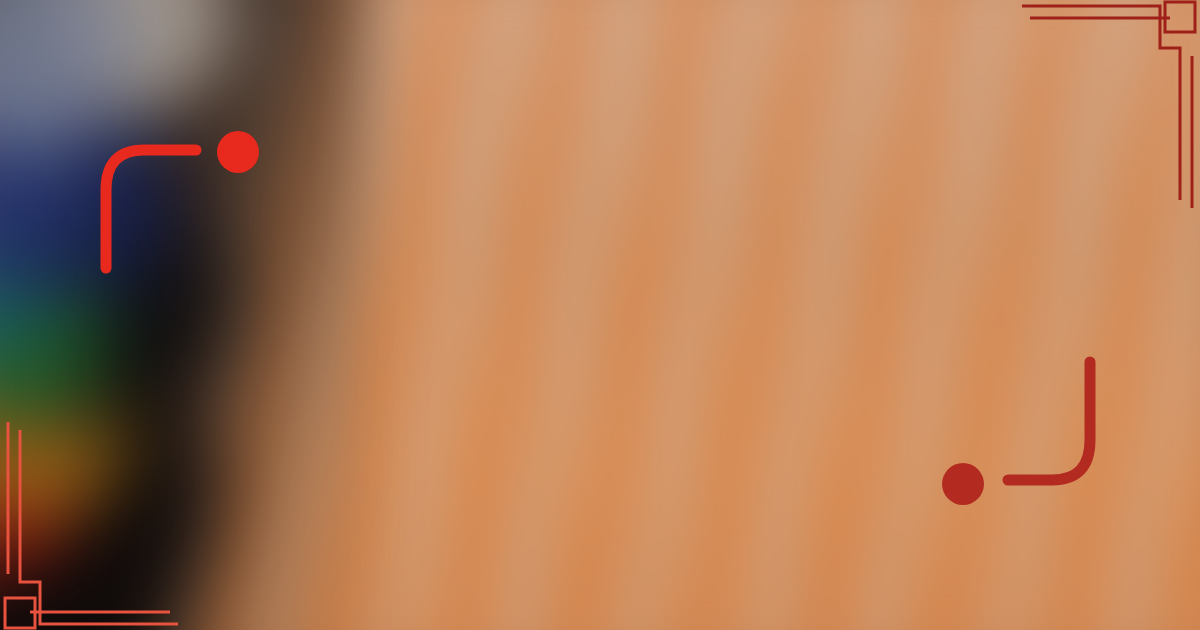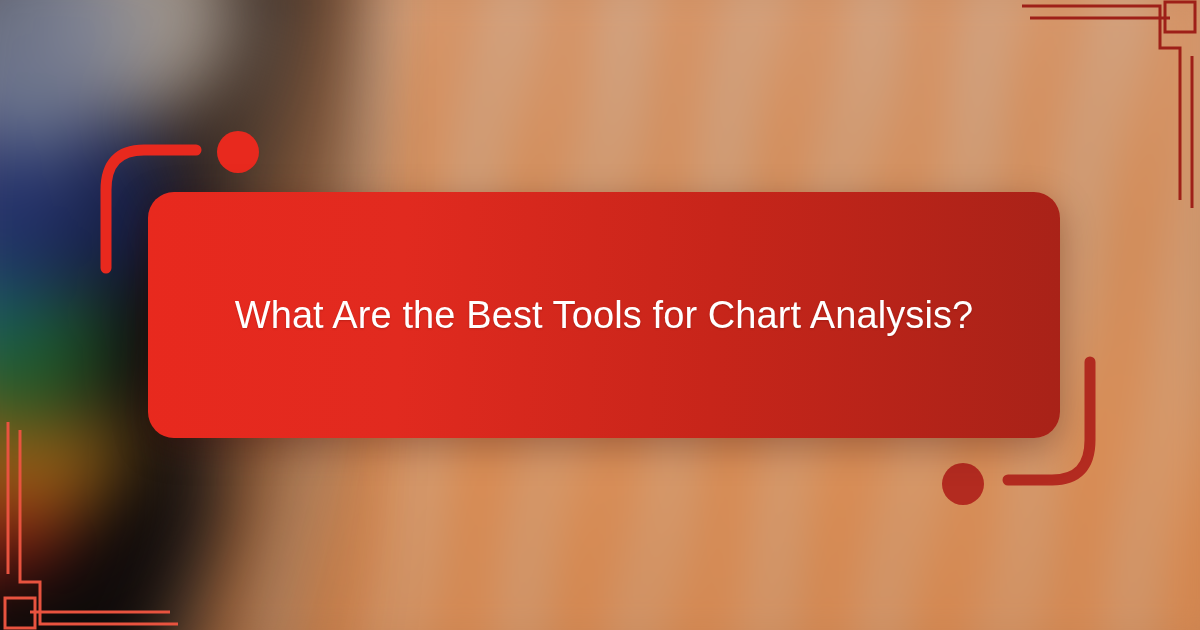--- a/index.html
+++ b/index.html
@@ -147,17 +147,14 @@
   <svg class="elbow" style="left:96px; top:138px;" width="110" height="140" viewBox="0 0 110 140">
     <path d="M 100 12 L 48 12 Q 10 12 10 52 L 10 130" fill="none" stroke="#E8291E" stroke-width="11" stroke-linecap="round"></path>
   </svg>
   <div class="dot" style="left:217px; top:131px; width:42px; height:42px; background:#E8291E;"></div>
 
   <svg class="elbow" style="left:1002px; top:352px;" width="110" height="140" viewBox="0 0 110 140">
     <path d="M 88 10 L 88 88 Q 88 128 50 128 L 6 128" fill="none" stroke="#B32B20" stroke-width="11" stroke-linecap="round"></path>
   </svg>
   <div class="dot" style="left:942px; top:463px; width:42px; height:42px; background:#B32B20;"></div>
 
-  <div class="card">
-    <h1 class="card-title">What Are the Best Tools for Chart Analysis?</h1>
-  </div>
 
 </div>
 
 </body></html>

